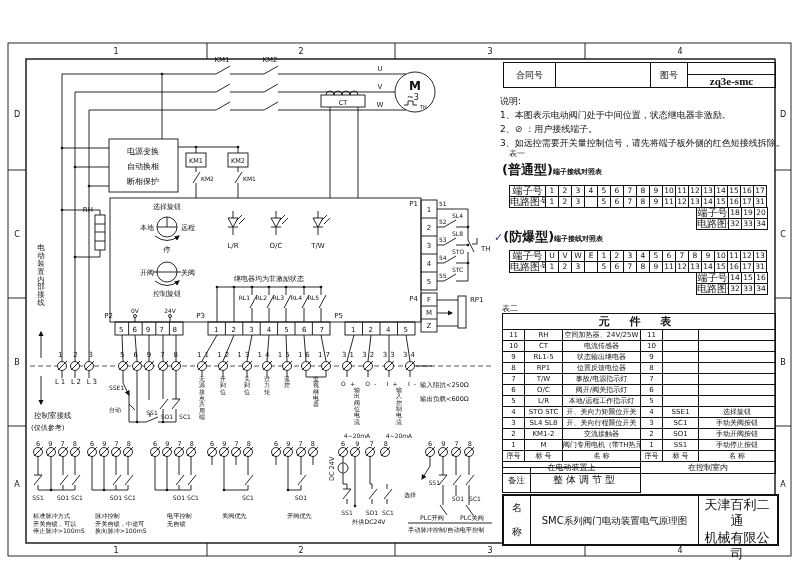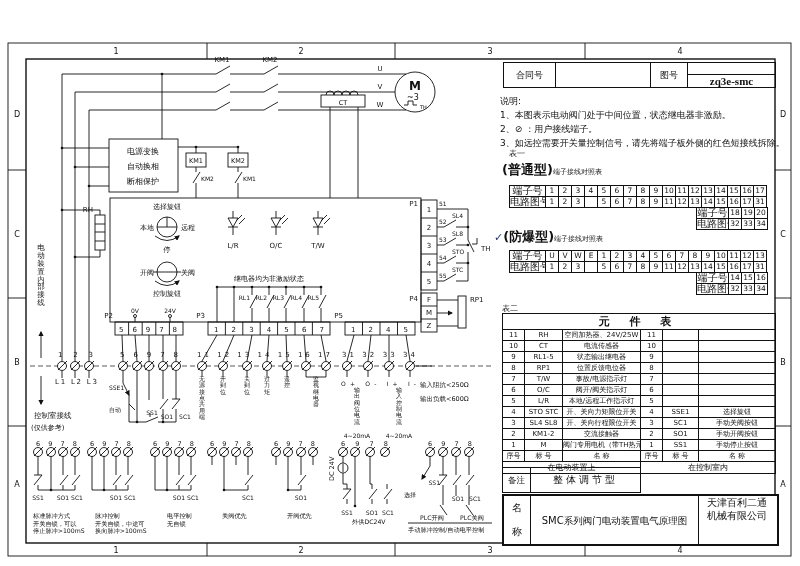--- a/index.html
+++ b/index.html
@@ -13,37 +13,37 @@
   .s5{font-size:5px}.s6{font-size:6px}.s62{font-size:6.2px}.s65{font-size:6.5px}
   .s7{font-size:7px}.s75{font-size:7.5px}.s8{font-size:8px}.s12{font-size:12px;font-weight:bold}
   .mid{text-anchor:middle}.end{text-anchor:end}
   .rc{position:absolute;box-sizing:border-box;}
   table{border-collapse:collapse;table-layout:fixed;}
   td{border:1px solid #111;text-align:center;vertical-align:middle;padding:0;font-size:7.5px;line-height:1;overflow:hidden;white-space:nowrap;}
   .tt td{height:10px;}
   .lblc{font-size:10px;}
   .notes{font-size:9px;line-height:14px;white-space:nowrap;}
   .h1{font-size:13px;font-weight:bold;}
-  .h1 .sub{font-size:7px;font-weight:normal;margin-top:47px;}
+  .h1 .sub{font-size:7px;font-weight:bold;margin-top:47px;}
   .check{color:#26337a;font-weight:bold;font-size:11px;}
   .comp{border:1.5px solid #111;}
   .comp td{height:10px;font-size:7px;}
   .comp .title-row td{height:15px;font-size:11px;letter-spacing:8px;font-weight:bold;}
   .comp .foot td{height:11px;font-size:8px;}
   .remark td{height:24px;}
   .remark .rl{font-size:8.5px;}
   .remark .rv{font-size:10px;letter-spacing:3px;}
   .tb{position:absolute;border:2px solid #111;display:flex;background:#fff;}
   .tb .c1{width:26px;border-right:1px solid #111;display:flex;flex-direction:column;justify-content:space-around;align-items:center;font-size:10px;}
   .tb .c2{width:167px;border-right:1px solid #111;display:flex;flex-direction:row;justify-content:center;align-items:center;font-size:10px;}
   .tb .c2 .p2{font-size:9.5px;margin-top:2px;}
   .tb .c3{width:76px;display:flex;flex-direction:column;}
   .tb .c3 .a{flex:1;border-bottom:1px solid #111;text-align:center;font-size:8px;line-height:1.2;padding-top:1px;}
   .tb .c3 .a .sm{font-size:6.8px;}
-  .tb .c3 .b{flex:1;text-align:center;font-size:10px;line-height:1.25;padding-top:1px;}
+  .tb .c3 .b{flex:1;text-align:center;font-size:13px;line-height:1.25;padding-top:1px;}
   .hb{font-size:9px;}
   .hb td{height:24px;}
   .hb .val{font-family:"Liberation Serif",serif;font-weight:bold;font-size:11px;}
 </style>
 </head>
 <body>
 
 <div class="page">
 
 <svg width="800" height="566" viewBox="0 0 800 566">

